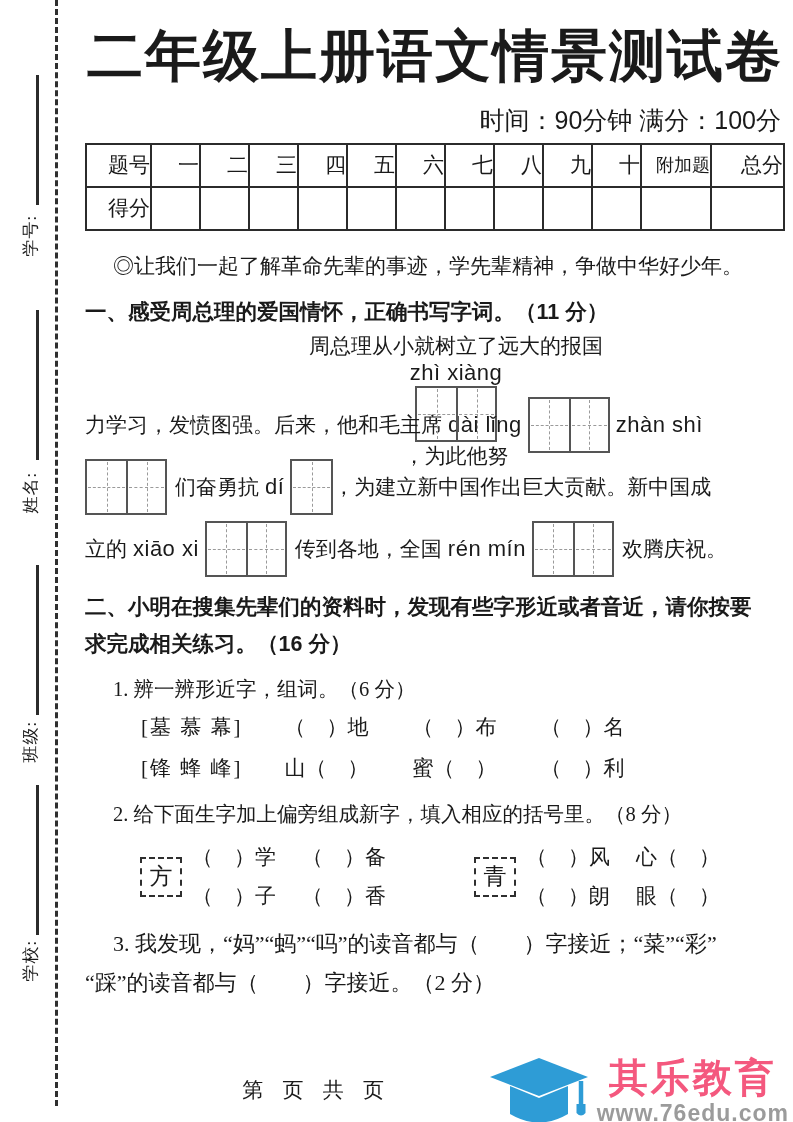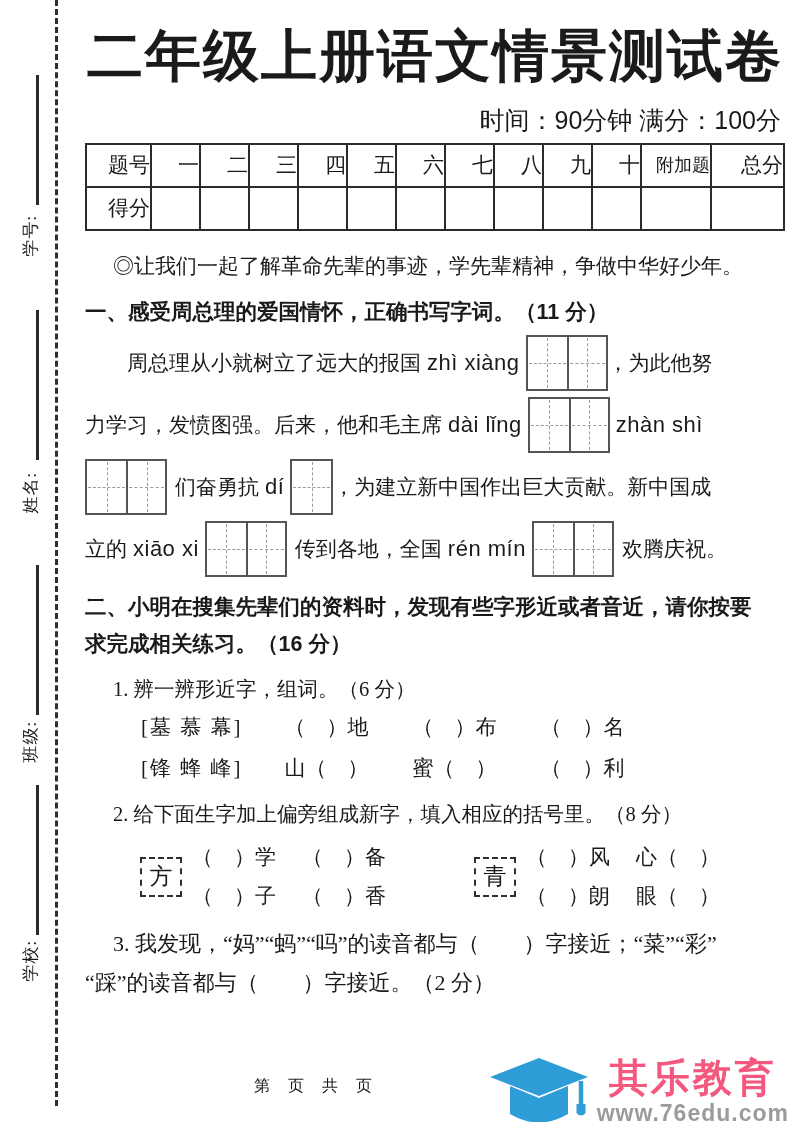--- a/index.html
+++ b/index.html
@@ -19,21 +19,21 @@
 
   table.score { width:100%; border-collapse:collapse; margin-top:6px; table-layout:fixed; }
   table.score td { border:2px solid #2b2b2b; height:43px; text-align:right; font-size:21px; vertical-align:middle; }
   table.score td.small { font-size:18px; }
 
   .motto { margin-top:20px; padding-left:28px; font-size:21px; line-height:1.45; }
   .sec-head { margin-top:13px; font-family:"Liberation Sans", sans-serif; font-weight:900; font-size:21.5px; line-height:1.75; }
 
   .pline { display:flex; align-items:center; height:62px; font-size:21px; white-space:nowrap; }
   .pline .py { font-family:"Liberation Sans", sans-serif; font-size:22px; margin:0 6px; letter-spacing:0.5px; }
-  .indent1 { padding-left:42px; }
+  .indent1 { padding-left:42px;flex-direction:column; }
 
   .wbox { display:inline-flex; border:2px solid #555; background:#fff; flex:none; }
   .wcell { width:39px; height:52px; position:relative; }
   .wcell + .wcell { border-left:2px solid #555; }
   .wcell::before { content:""; position:absolute; left:1px; right:1px; top:50%; border-top:1px dashed #9a9a9a; }
   .wcell::after { content:""; position:absolute; top:1px; bottom:1px; left:50%; border-left:1px dashed #9a9a9a; }
 
   .q-head { margin-top:8px; padding-left:28px; font-size:20.5px; line-height:1.7; }
   .brow { display:flex; padding-left:56px; font-size:21px; line-height:41px; }
   .brow .bracket { margin-right:42px; letter-spacing:2px; }
@@ -43,21 +43,21 @@
   .group { display:flex; align-items:center; }
   .group + .group { margin-left:62px; }
   .dbox { width:42px; height:40px; border:2.5px dashed #2f2f2f; display:flex; align-items:center; justify-content:center; font-size:23px; flex:none; margin-right:10px; }
   .gcol { display:flex; flex-direction:column; }
   .grow { display:flex; font-size:21px; line-height:39px; }
   .grow span { margin-right:26px; white-space:nowrap; }
   .q3line { font-size:22px; line-height:39px; }
   .q3line.first { padding-left:28px; margin-top:8px; }
 
   
-  .footer { position:absolute; left:0; right:160px; top:1076px; text-align:center; font-size:16px; letter-spacing:7px; }
+  .footer { position:absolute; left:0; right:160px; top:1076px; text-align:center; font-size:21px; letter-spacing:7px; }
   .logo { position:absolute; right:4px; top:1045px; display:flex; align-items:center; }
   .logo-texts { display:flex; flex-direction:column; align-items:center; margin-left:2px; }
   .brand { font-family:"Liberation Sans", sans-serif; font-weight:900; font-size:39px; letter-spacing:3px; line-height:1.1; }
   .brand-url { font-family:"Liberation Sans", sans-serif; font-weight:700; font-size:23px; letter-spacing:1px; }
 </style>
 </head>
 <body>
 
 <div class="sheet">
 

